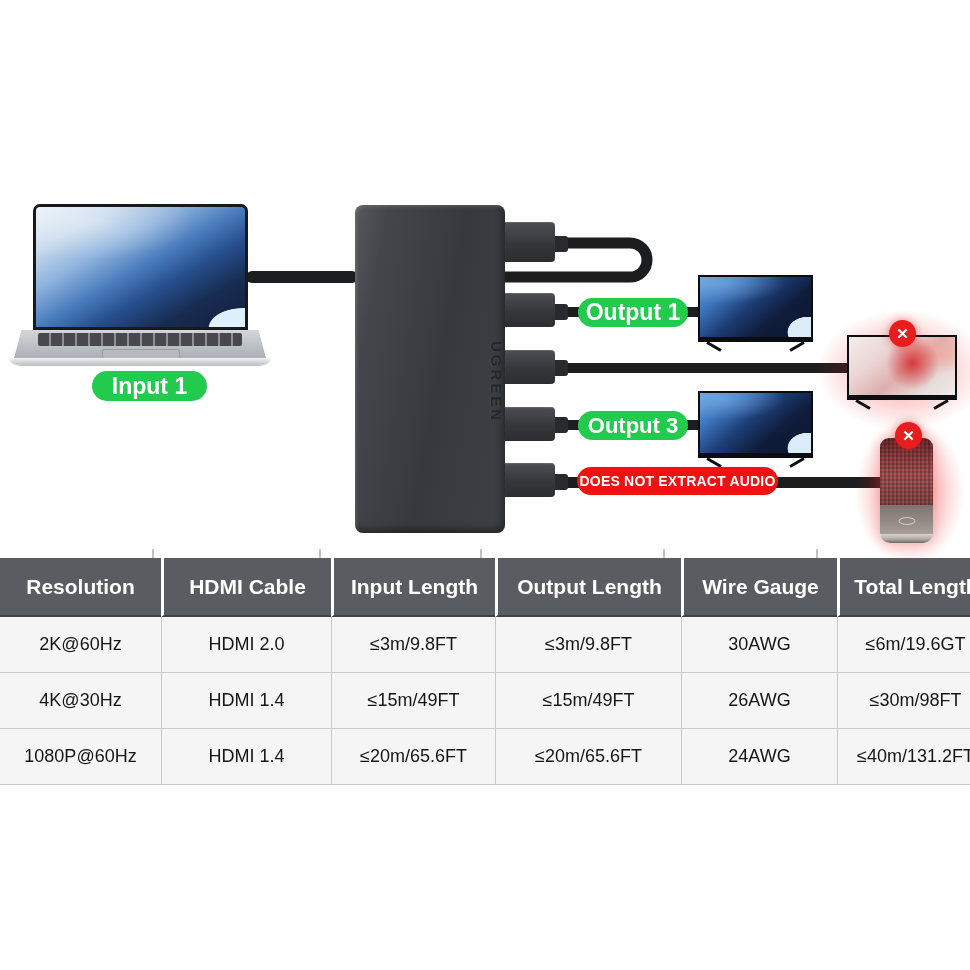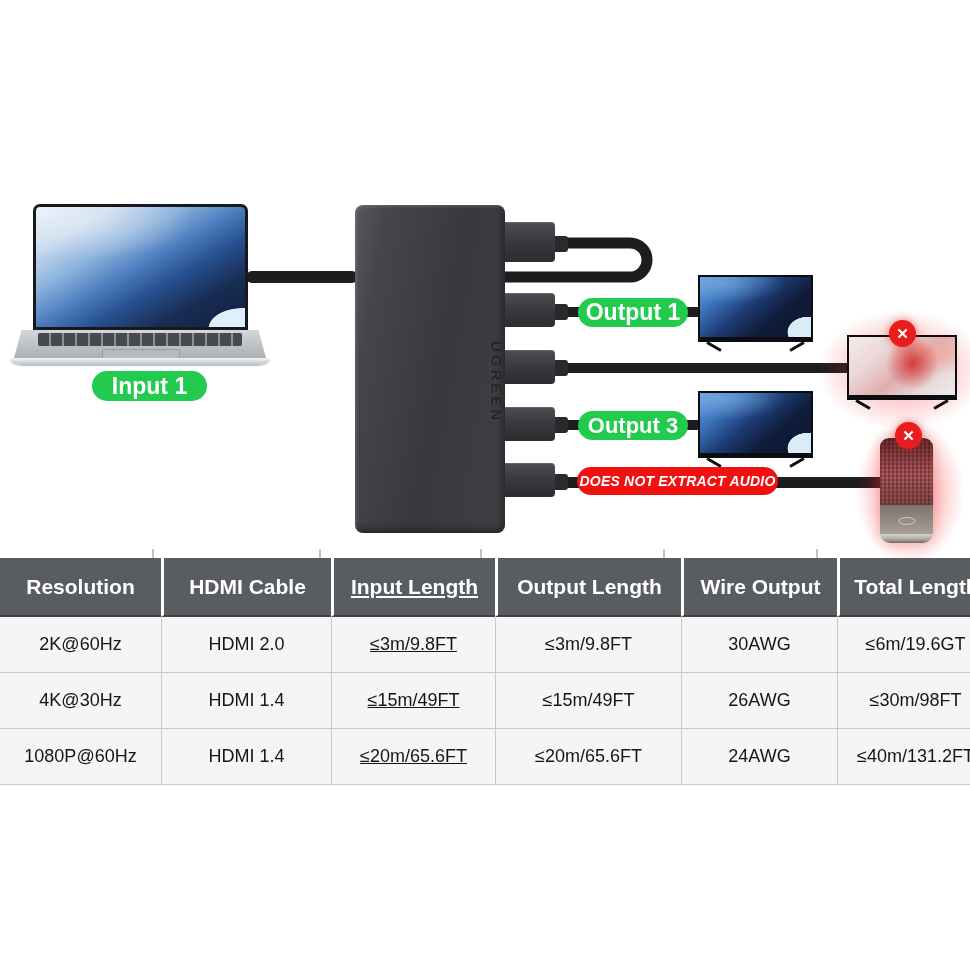--- a/index.html
+++ b/index.html
@@ -50,21 +50,21 @@
 
   
   .pill{display:flex;align-items:center;justify-content:center;color:#fff;font-weight:bold;
     border-radius:999px;z-index:5;white-space:nowrap;}
   .pill-ok{background:var(--green);}
   .pill-warn{background:var(--red);}
   .pill-input{left:92px;top:371px;width:115px;height:30px;font-size:23px;}
   .pill-o1{left:578px;top:298px;width:110px;height:29px;font-size:23px;}
   .pill-w1{left:577px;top:354px;width:190px;height:27px;font-size:14px;letter-spacing:.2px;}
   .pill-o3{left:578px;top:411px;width:110px;height:29px;font-size:22px;}
-  .pill-w2{left:577px;top:467px;width:201px;height:28px;font-size:14px;letter-spacing:.2px;font-style:italic;}
+  .pill-w2{left:577px;top:467px;width:201px;height:28px;font-size:14px;letter-spacing:.2px;}
 
   
   .tv{z-index:3;}
   .tv-screen{width:100%;height:100%;box-sizing:border-box;border:2px solid #0c0d10;border-bottom:5px solid #0c0d10;
     background:
       radial-gradient(ellipse 34px 26px at 97% 92%, #d9ecf8 58%, rgba(217,236,248,0) 60%),
       radial-gradient(ellipse 90px 30px at 20% 10%, rgba(130,180,230,.55), rgba(130,180,230,0) 70%),
       linear-gradient(140deg,#6aa2dc 0%,#3e77c0 22%,#1d3c74 46%,#0f1c3a 68%,#0c1730 100%);}
   .tv-screen-bad{width:100%;height:100%;box-sizing:border-box;border:2px solid #0c0d10;border-bottom:5px solid #0c0d10;
     background:
@@ -108,21 +108,21 @@
   
   .tick{width:2px;height:9px;background:#c2c2c2;top:549px;z-index:1;}
   table.spec{position:absolute;left:0;top:558px;width:970px;border-spacing:0;table-layout:fixed;
     font-family:"Liberation Sans", sans-serif;}
   .spec th{height:57px;background:var(--header-gray);color:#fff;font-size:21px;font-weight:bold;
     text-align:center;border-bottom:2px solid #3f4144;padding:0;}
   .spec th + th{border-left:3px solid #fff;}
   .spec td{height:55px;background:var(--row-bg);color:#151515;font-size:18px;text-align:center;
     border-bottom:1px solid var(--table-border);padding:0;}
   .spec td + td{border-left:1px solid var(--table-border);}
-  .spec .c0{width:161px;} .spec .c1{width:167px;} .spec .c2{width:161px;text-decoration:underline;}
+  .spec .c0{width:161px;} .spec .c1{width:167px;} .spec .c2{width:161px;}
   .spec .c3{width:183px;} .spec .c4{width:153px;} .spec .c5{width:153px;}
 </style>
 </head>
 <body>
 
 <div class="canvas">
 
   <div class="abs laptop-screen">
     <div class="wallpaper"></div>
   </div>
@@ -196,21 +196,21 @@
   <div class="abs tick" style="left:663px;"></div>
   <div class="abs tick" style="left:816px;"></div>
 
   <table class="spec">
     <thead>
       <tr>
           <th class="c0">Resolution</th>
           <th class="c1">HDMI Cable</th>
           <th class="c2">Input Length</th>
           <th class="c3">Output Length</th>
-          <th class="c4">Wire Output</th>
+          <th class="c4">Wire Gauge</th>
           <th class="c5">Total Length</th>
         </tr>
     </thead>
     <tbody>
         <tr>
           <td class="c0">2K@60Hz</td>
           <td class="c1">HDMI 2.0</td>
           <td class="c2">≤3m/9.8FT</td>
           <td class="c3">≤3m/9.8FT</td>
           <td class="c4">30AWG</td>

